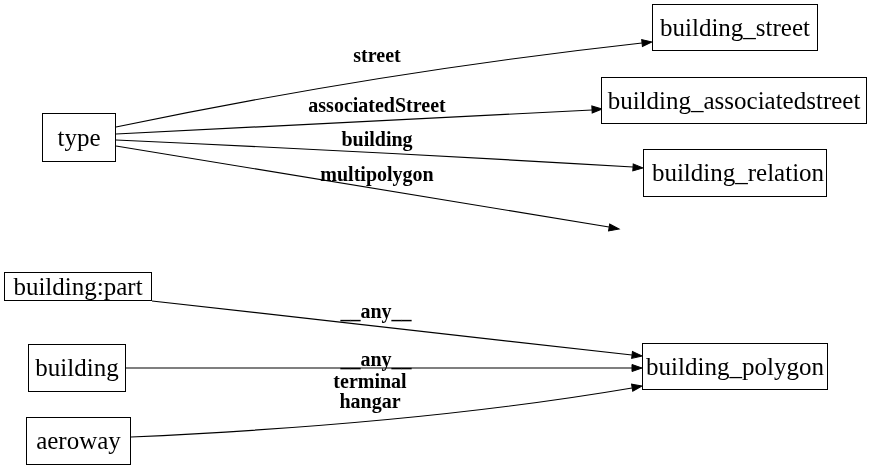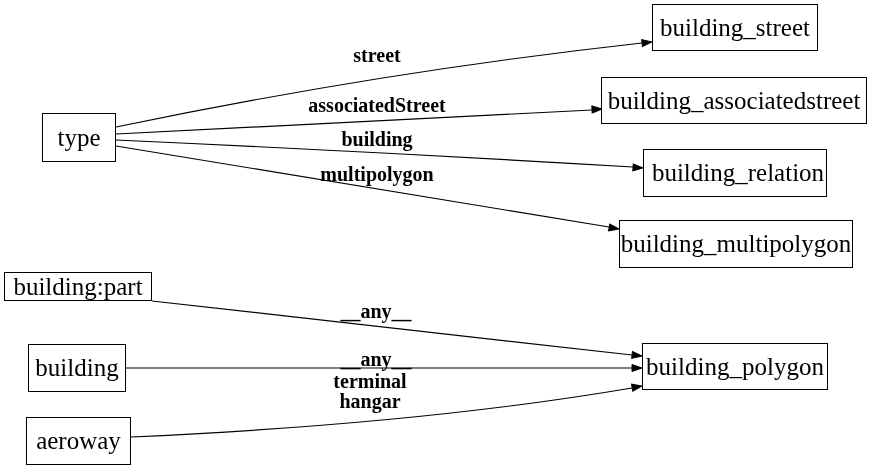--- a/index.html
+++ b/index.html
@@ -87,21 +87,20 @@
   <div class="node" style="left:28px; top:344px; width:98px; height:48px;">building</div>
 
   <div class="node" style="left:26px; top:417px; width:105px; height:48px;">aeroway</div>
 
   <div class="node" style="left:652px; top:4px; width:166px; height:47px;">building_street</div>
 
   <div class="node" style="left:601px; top:77px; width:266px; height:47px;">building_associatedstreet</div>
 
   <div class="node" style="left:643px; top:149px; width:184px; height:48px;padding-left:6px;">building_relation</div>
 
-  <div class="node" style="left:619px; top:220px; width:234px; height:48px;">building_multipolygon</div>
 
   <div class="node" style="left:642px; top:343px; width:186px; height:47px;text-align:right;">building_polygon</div>
 
   <div class="edge-label" style="left:377px; top:45px;">street</div>
 
   <div class="edge-label" style="left:377px; top:95px;">associatedStreet</div>
 
   <div class="edge-label" style="left:377px; top:129px;">building</div>
 
   <div class="edge-label" style="left:377px; top:164px;">multipolygon</div>

